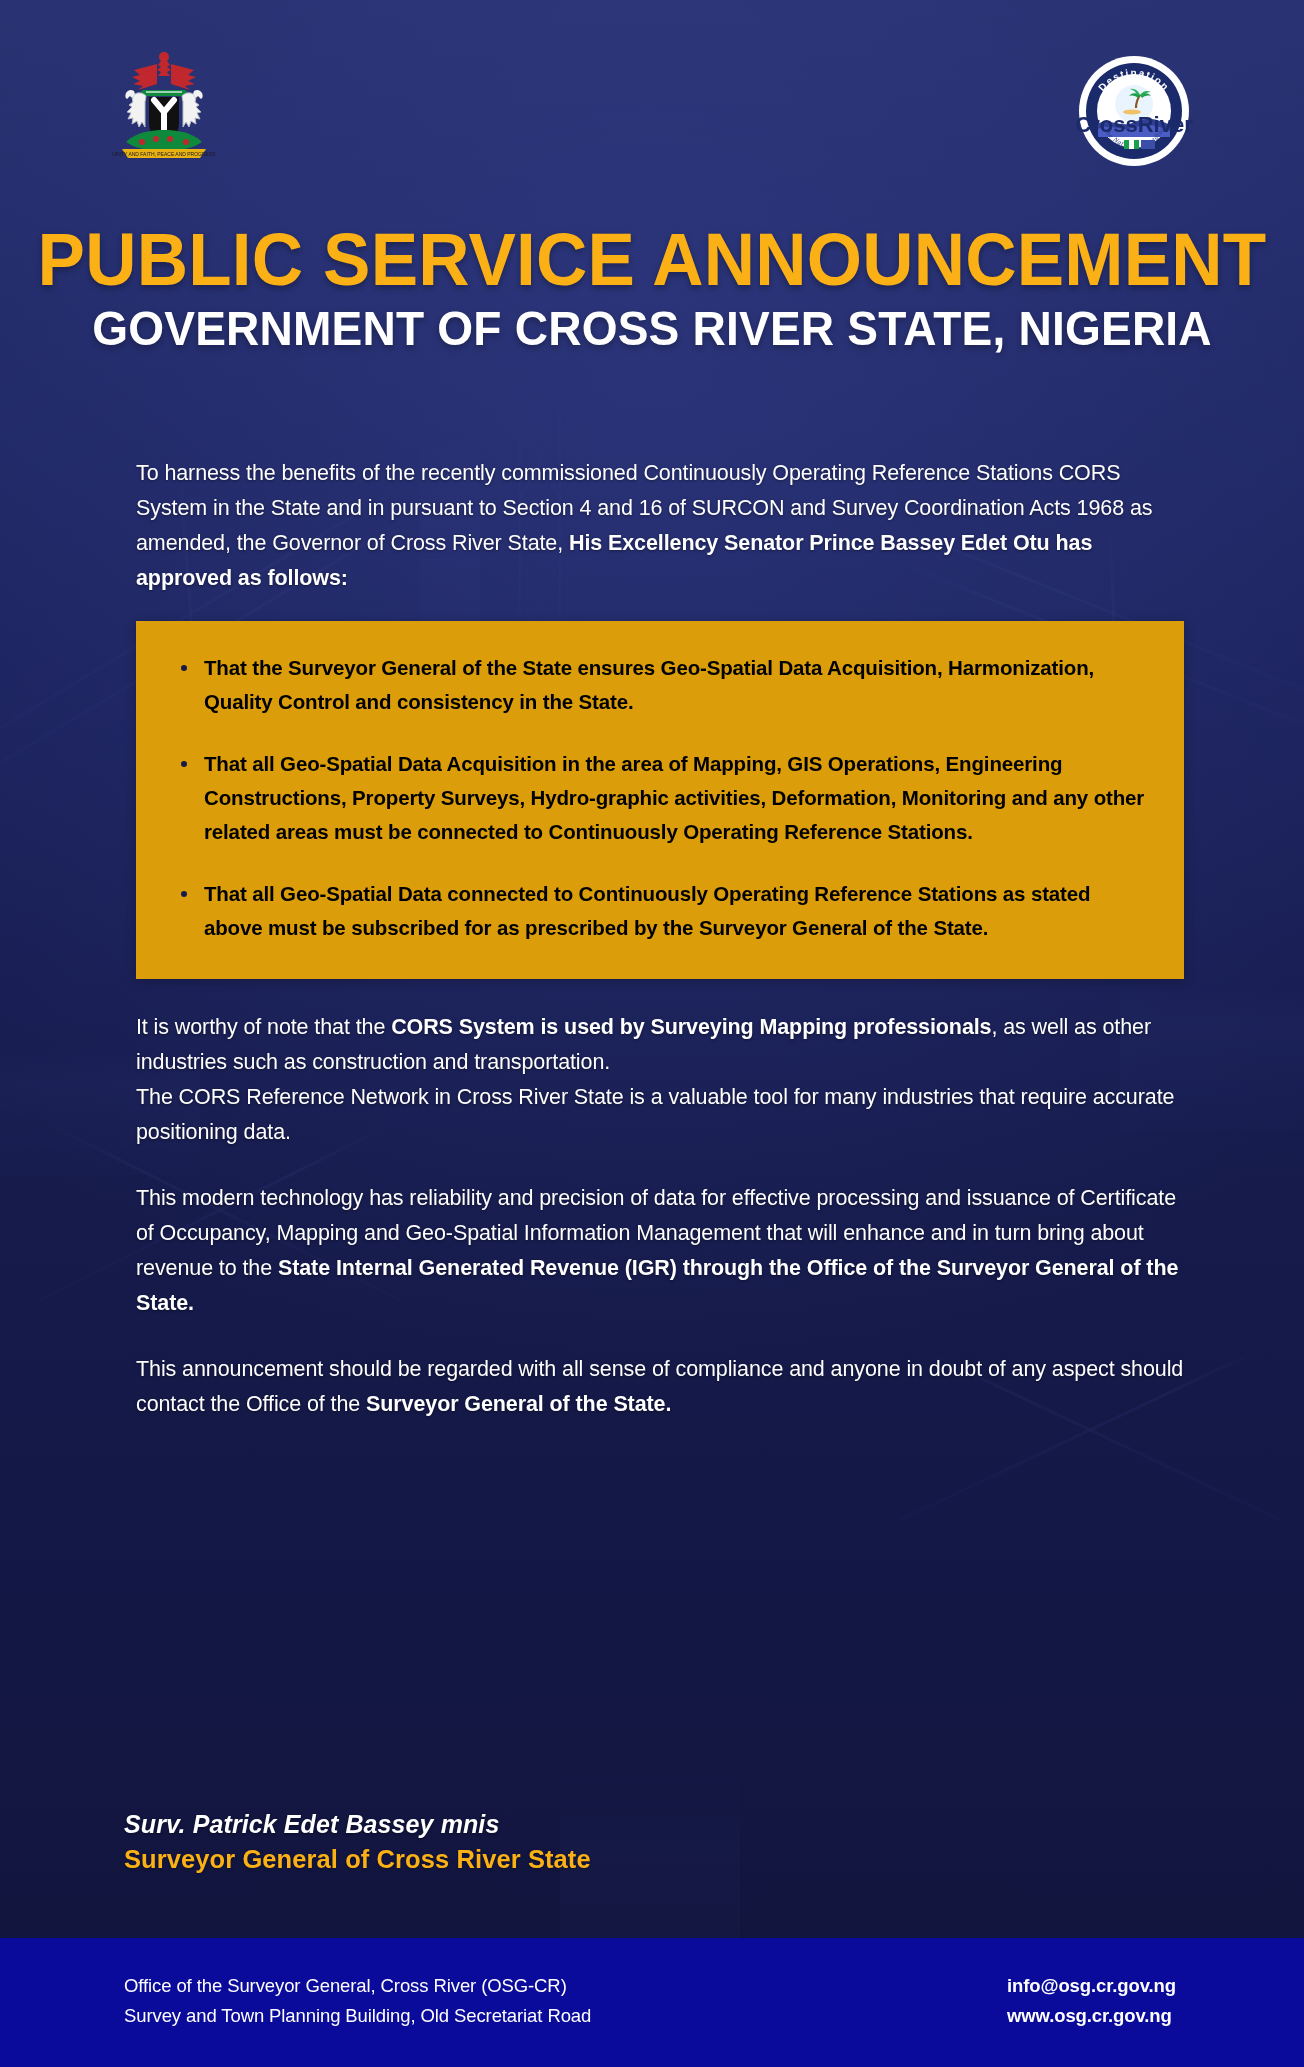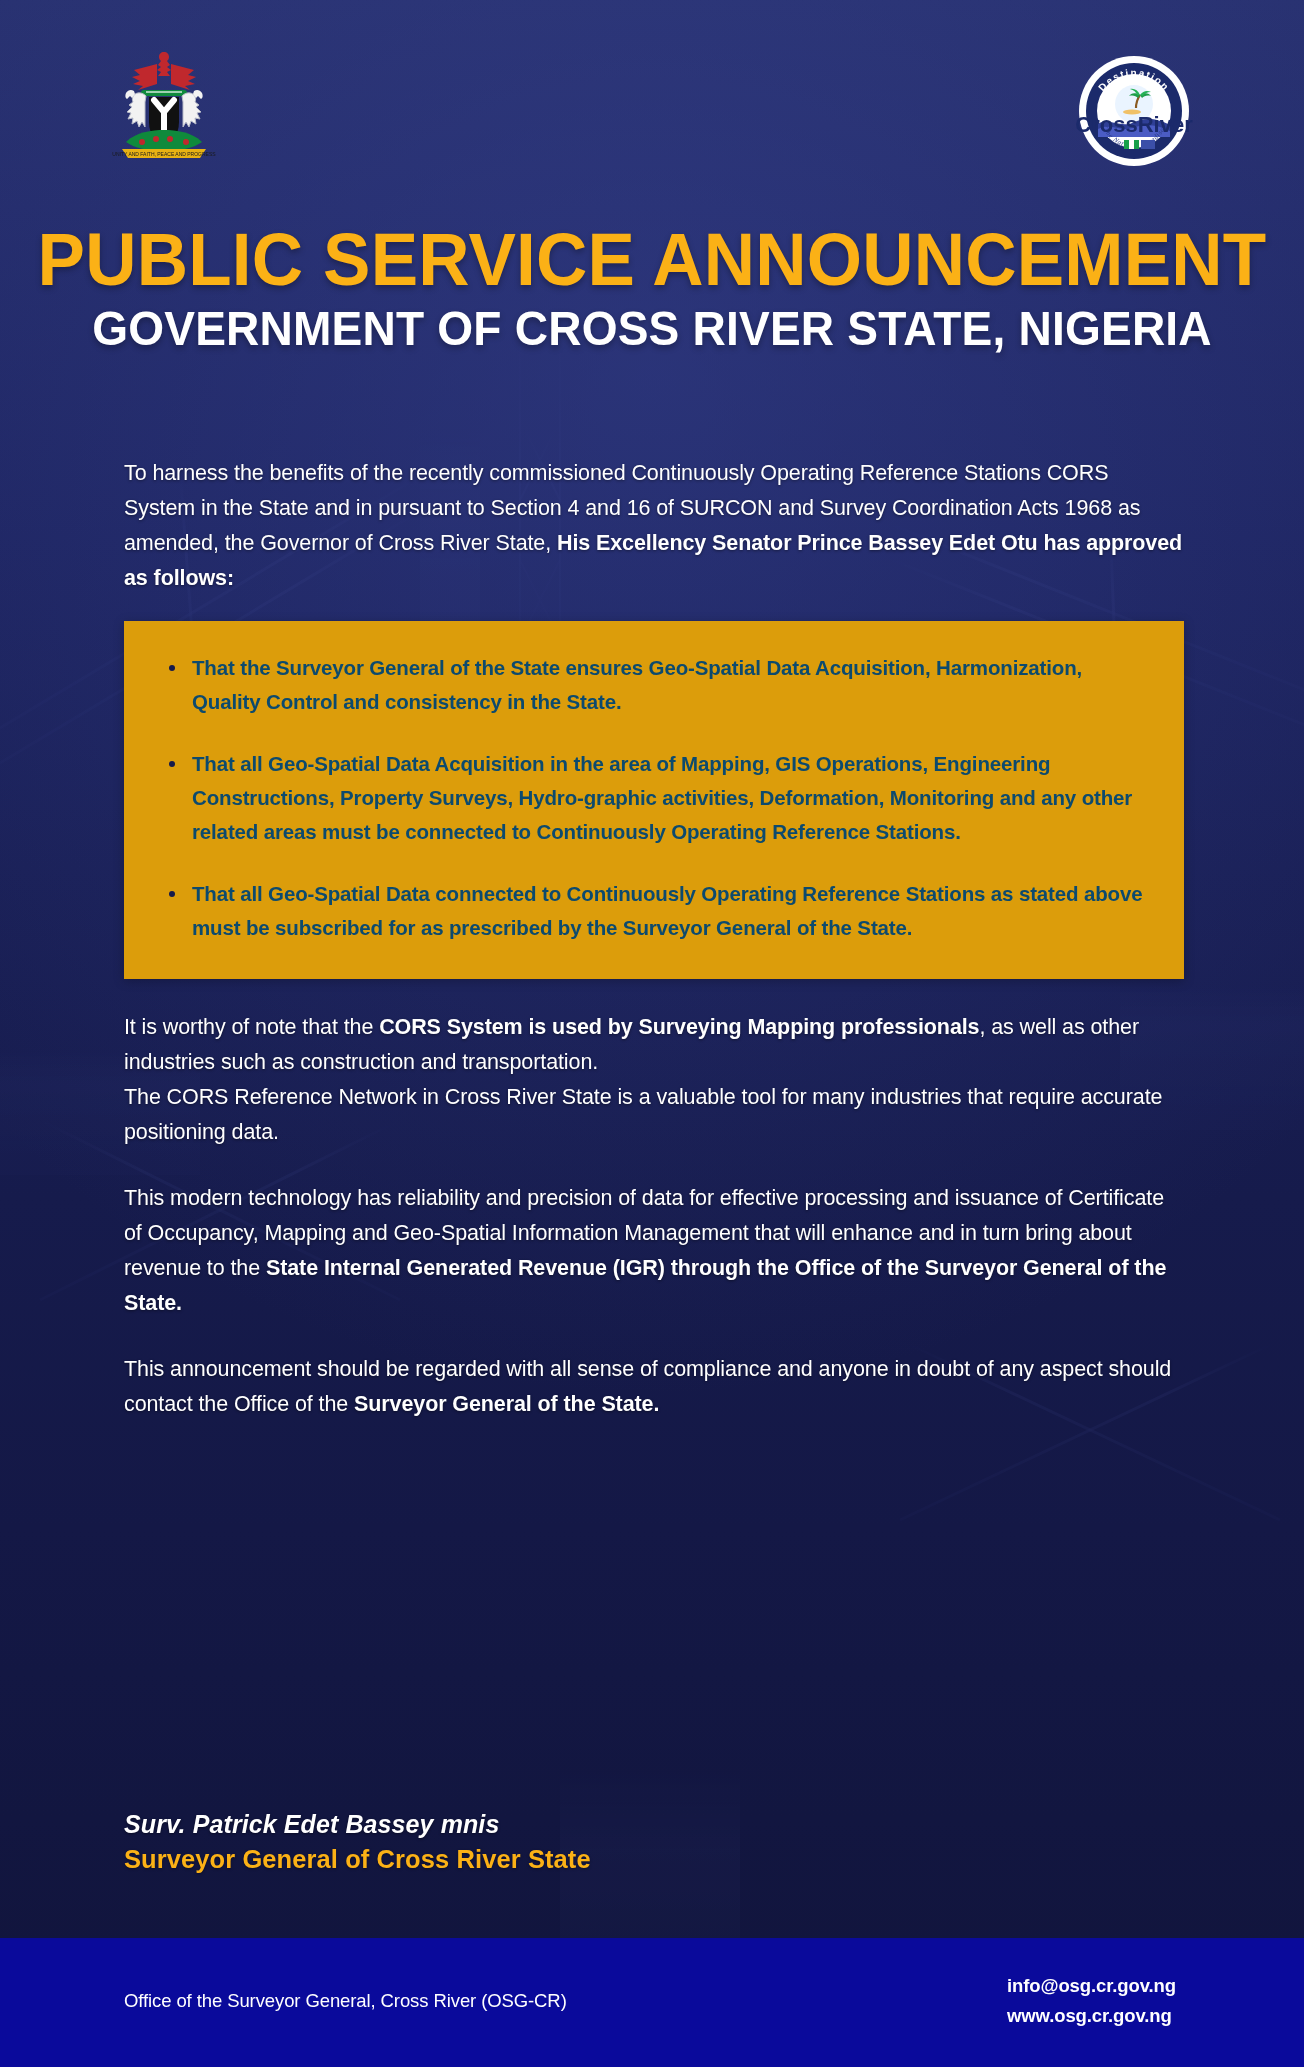--- a/index.html
+++ b/index.html
@@ -51,21 +51,21 @@
   }
   .title-sub{
     font-family:"Liberation Sans Narrow","Liberation Sans", sans-serif;
     font-weight:700; font-size:48px; color:#ffffff;
     line-height:1.02; margin-top:10px; letter-spacing:.2px;
     transform:scaleX(.96); transform-origin:50% 50%;
     text-shadow:0 3px 7px rgba(0,0,0,.30);
   }
 
   
-  .body-wrap{ position:absolute; left:124px; right:120px; top:456px; }
+  .body-wrap{ position:absolute; left:136px; right:120px; top:456px; }
   p.para{
     color:#ffffff;
     font-size:21.5px;
     line-height:35px;
     letter-spacing:-.1px;
     text-shadow:0 1px 3px rgba(0,0,0,.45);
   }
   p.para b{ font-weight:700; }
   .gap-lg{ margin-top:31px; }
   .gap-sm{ margin-top:0px; }
@@ -73,21 +73,21 @@
   
   .callout{
     margin-top:25px;
     background:#dc9d0b;
     padding:30px 34px 34px 34px;
     box-shadow:0 2px 10px rgba(0,0,0,.25);
   }
   .callout ul{ list-style:none; }
   .callout li{
     position:relative;
-    color:#0c4a6e;
+    color:#000000;
     font-size:20.5px;
     line-height:34px;
     font-weight:700;
     padding-left:34px;
     letter-spacing:-.15px;
   }
   .callout li + li{ margin-top:28px; }
   .callout li:before{
     content:"";
     position:absolute; left:11px; top:14px;
@@ -291,20 +291,21 @@
     </div>
 
     <div class="sign">
       <div class="sign-name">Surv. Patrick Edet Bassey mnis</div>
       <div class="sign-title">Surveyor General of Cross River State</div>
     </div>
 
     <div class="footer">
       <div class="f-left">
         <div>Office of the Surveyor General, Cross River (OSG-CR)</div>
+        <div>Survey and Town Planning Building, Old Secretariat Road</div>
       </div>
       <div class="f-right">
         <div>info@osg.cr.gov.ng</div>
         <div>www.osg.cr.gov.ng</div>
       </div>
     </div>
 
   </div>
 </div>
 

